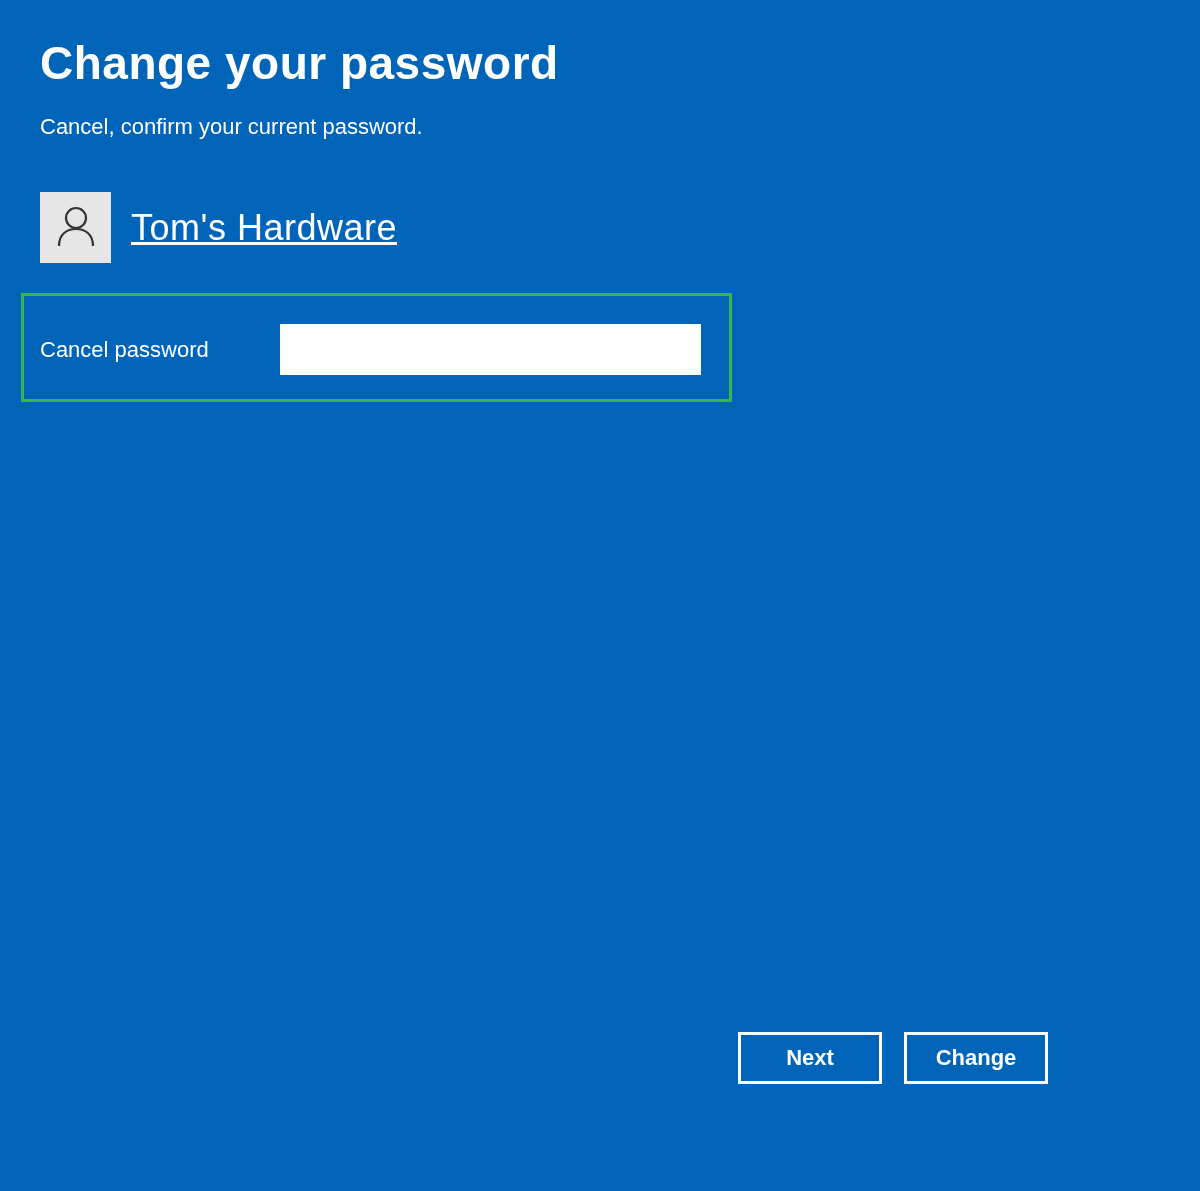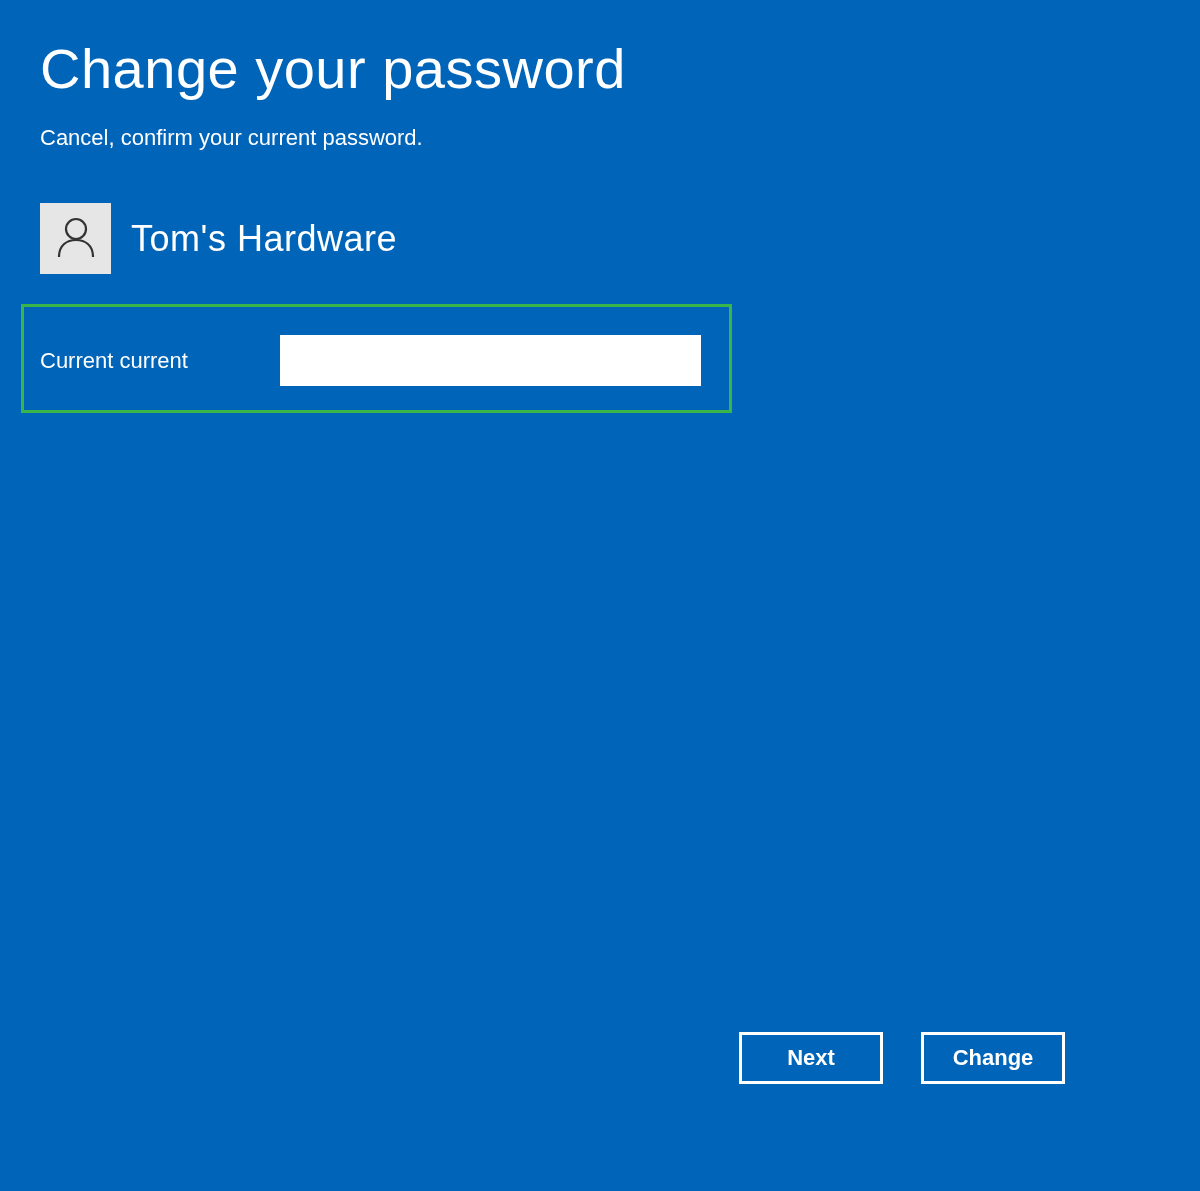--- a/index.html
+++ b/index.html
@@ -13,34 +13,35 @@
       background-color: #0064b9;
       font-family: 'Segoe UI', 'Segoe UI Light', Tahoma, sans-serif;
       color: #ffffff;
       position: relative;
       overflow: hidden;
     }
     .header {
       padding: 36px 40px 0 40px;
     }
     .page-title {
-      font-size: 56px;
-      font-weight: 400;
+      font-size: 46px;
+      font-weight: 700;
       letter-spacing: 0.5px;
     }
     .page-subtitle {
       font-size: 22px;
       font-weight: 400;
       margin-top: 24px;
     }
     .user-section {
       display: flex;
       align-items: center;
       padding: 0 40px;
       margin-top: 52px;
+      text-decoration: underline;
     }
     .avatar-box {
       width: 71px;
       height: 71px;
       background-color: #e6e6e6;
       display: flex;
       align-items: center;
       justify-content: center;
       flex-shrink: 0;
     }
@@ -74,23 +75,23 @@
       background-color: #ffffff;
       border: none;
       font-size: 20px;
       padding: 0 12px;
       color: #000;
       outline: none;
     }
     .footer-buttons {
       position: absolute;
       bottom: 107px;
-      right: 135px;
+      right: 152px;
       display: flex;
-      gap: 38px;
+      gap: 22px;
     }
     .action-button {
       width: 144px;
       height: 52px;
       background: transparent;
       border: 3px solid #ffffff;
       color: #ffffff;
       font-size: 22px;
       font-weight: 600;
       font-family: inherit;
@@ -114,20 +115,20 @@
       <svg viewBox="0 0 40 42" fill="none" stroke="#333333" stroke-width="2.2">
         <circle cx="20" cy="13" r="10"></circle>
         <path d="M3 41 C3 29 11 24 20 24 C29 24 37 29 37 41"></path>
       </svg>
     </span>
   </div>
   <div class="user-name">Tom's Hardware</div>
 </div>
 
 <div class="field-group">
-  <label class="field-label">Current current</label>
+  <label class="field-label">Cancel password</label>
   <input type="password" class="password-input" value="" style="">
 </div>
 
 <div class="footer-buttons">
   <button class="action-button">Next</button>
   <button class="action-button">Change</button>
 </div>
 
 </body></html>

